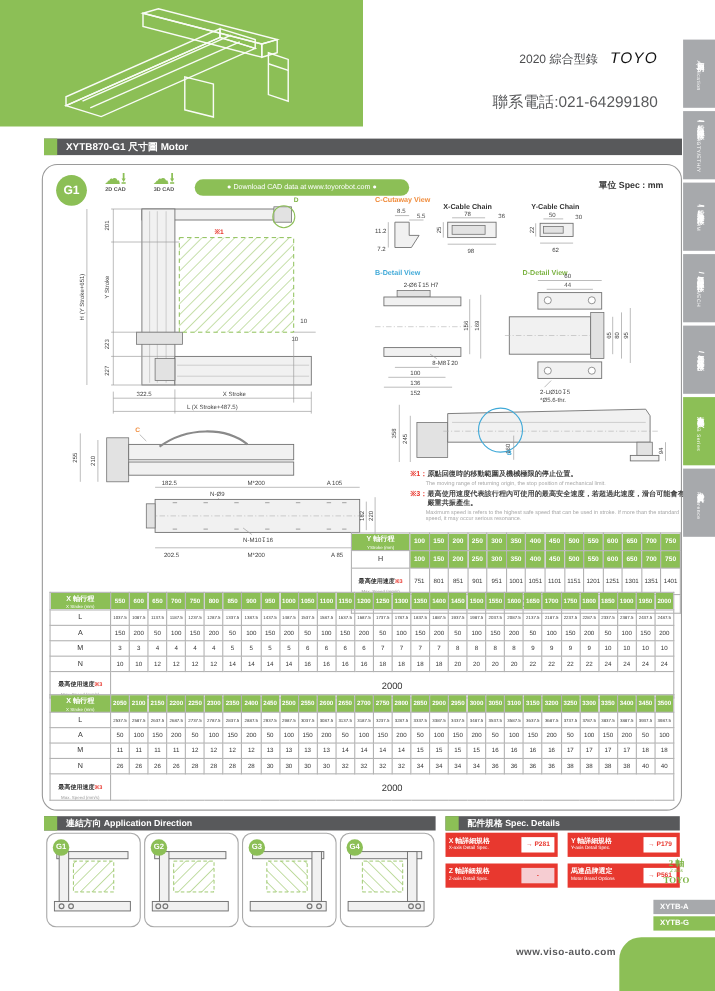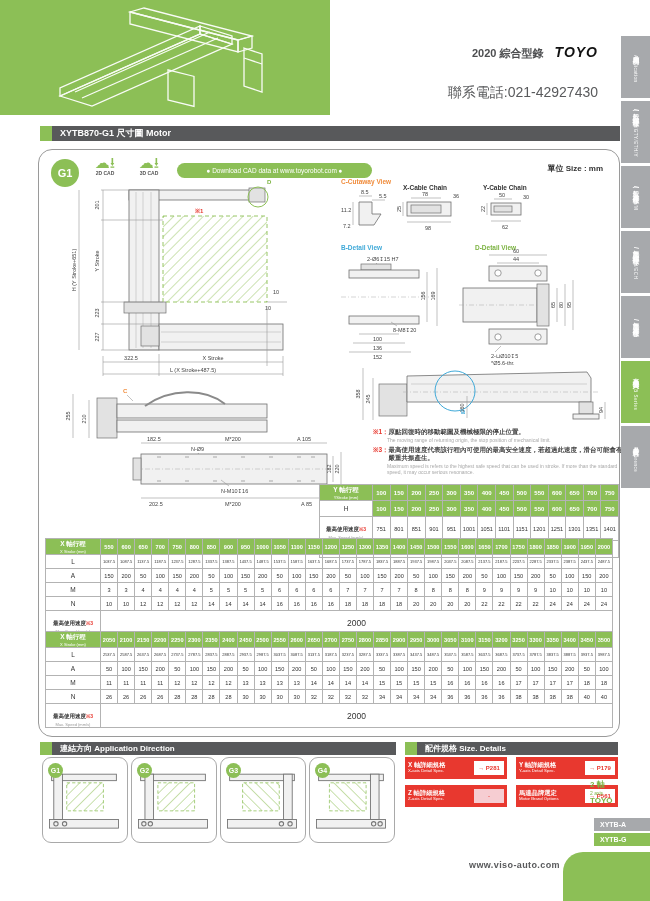--- a/index.html
+++ b/index.html
@@ -1,21 +1,21 @@
 <!DOCTYPE html>
 <html><head>
 <meta charset="utf-8">
 <style>
   html,body{margin:0;padding:0;}
   body{width:650px;height:901px;position:relative;overflow:hidden;background:#fff;
        font-family:"Liberation Sans",sans-serif;color:#333;}
   .abs{position:absolute;}
   
   .hero{left:0;top:0;width:330px;height:115px;background:#8cbf56;}
-  .brand{left:430px;top:44px;width:168px;text-align:right;font-size:11px;color:#4d4e50;font-weight:bold;}
+  .brand{left:430px;top:44px;width:168px;text-align:right;font-size:11px;color:#4d4e50;font-weight:normal;}
   .brand .logo{font-size:14px;font-style:italic;letter-spacing:1px;color:#111;margin-left:8px;}
   .phone{left:400px;top:84px;width:198px;text-align:right;font-size:14px;color:#595a5c;}
   
   .bar{background:#58595b;color:#fff;display:flex;align-items:center;font-weight:bold;}
   .bar .sq{width:12px;height:100%;background:#8cbf56;margin-right:8px;flex:0 0 12px;}
   .titlebar{left:40px;top:126px;width:580px;height:15px;font-size:9px;}
   
   .mainbox{left:38px;top:149px;width:580px;height:586px;border:1.5px solid #9a9a9a;border-radius:14px;background:#fff;}
   .g1badge{left:12px;top:9px;width:28px;height:28px;border-radius:50%;background:#8cbf56;color:#fff;
            font-size:11px;font-weight:bold;display:flex;align-items:center;justify-content:center;}
@@ -67,21 +67,21 @@
   .cbox{top:757px;width:84px;height:84px;border:1px solid #a9a9a9;border-radius:9px;background:#fff;}
   .cbadge{position:absolute;left:5px;top:5px;width:15px;height:15px;border-radius:50%;background:#8cbf56;
           color:#fff;font-size:7px;font-weight:bold;display:flex;align-items:center;justify-content:center;z-index:2;}
   .sbtn{width:102px;height:22px;background:#e8382f;color:#fff;display:flex;align-items:center;padding:0 3px;box-sizing:border-box;}
   .sbtn .tx{flex:1;}
   .sbtn .z{font-size:6.3px;font-weight:bold;line-height:1.1;}
   .sbtn .e{font-size:4.3px;line-height:1.1;}
   .sbtn .pg{width:30px;height:14px;background:#fff;color:#e8382f;font-size:6px;font-weight:bold;
             display:flex;align-items:center;justify-content:center;}
   .sbtn .pg.dim2{background:#f6cdd2;}
-  .series{left:590px;top:780px;width:50px;text-align:left;color:#7cb342;line-height:1.2;}
+  .series{left:590px;top:780px;width:50px;text-align:center;color:#7cb342;line-height:1.2;font-family:Liberation Serif, serif;}
   .series .z{font-size:8px;font-weight:bold;}
   .series .e{font-size:5px;}
   .series .n{font-size:8px;font-weight:bold;}
   .sidetab-a{left:594px;top:818px;width:56px;height:13px;background:#a7a9ac;color:#fff;font-size:7px;
              font-weight:bold;display:flex;align-items:center;padding-left:6px;box-sizing:border-box;}
   .sidetab-g{left:594px;top:833px;width:56px;height:13px;background:#8cbf56;color:#fff;font-size:7px;
              font-weight:bold;display:flex;align-items:center;padding-left:6px;box-sizing:border-box;}
   .url{left:452px;top:860px;width:125px;text-align:center;font-size:9px;font-weight:bold;color:#58595b;letter-spacing:.4px;}
   .corner{left:563px;top:852px;width:87px;height:49px;background:#8cbf56;border-top-left-radius:20px;}
   
@@ -109,39 +109,39 @@
       <polygon points="244,48 262,54 262,92 244,86"></polygon>
       <line x1="244" y1="58" x2="262" y2="64"></line>
     </g>
   </svg>
 </div>
 
 <div class="abs brand">
   <span>2020 綜合型錄</span>
   <span class="logo">TOYO</span>
 </div>
-<div class="abs phone">聯系電話:021-42927430</div>
+<div class="abs phone">聯系電話:021-64299180</div>
 
 <div class="abs bar titlebar">
   <div class="sq"></div>
   <span>XYTB870-G1 尺寸圖 Motor</span>
 </div>
 
 <div class="abs mainbox">
   <div class="abs g1badge">G1</div>
   <div class="abs cloud" style="left:46px;top:6px;">
     <div class="glyph">☁⭳</div>
     <div class="lbl">2D CAD</div>
   </div>
   <div class="abs cloud" style="left:90px;top:6px;">
     <div class="glyph">☁⭳</div>
     <div class="lbl">3D CAD</div>
   </div>
   <div class="abs pill">● Download CAD data at www.toyorobot.com ●</div>
-  <div class="abs unit">單位 Size : mm</div>
+  <div class="abs unit">單位 Spec : mm</div>
 
   <svg class="abs" style="left:6px;top:26px;" width="570" height="335" viewBox="0 0 570 335">
     <defs>
       <pattern id="hatch" width="7" height="7" patternTransform="rotate(45)" patternUnits="userSpaceOnUse">
         <line x1="0" y1="0" x2="0" y2="7" stroke="#a9cf7e" stroke-width="1.2"></line>
       </pattern>
     </defs>
 
     <g>
       <rect class="part" x="84" y="14" width="132" height="10"></rect>
@@ -836,21 +836,21 @@
     <rect x="24" y="16" width="34" height="26" fill="url(#hatch)" stroke="#8cbf56" stroke-width="0.7" stroke-dasharray="3 2"></rect>
     <rect class="part" x="6" y="50" width="64" height="8"></rect>
         <circle cx="11" cy="54" r="2" fill="none" stroke="#777"></circle>
         <circle cx="17" cy="54" r="2" fill="none" stroke="#777"></circle>
       </g>
   </svg>
 </div>
 
 <div class="abs bar specbar">
   <div class="sq"></div>
-  <span>配件規格 Size. Details</span>
+  <span>配件規格 Spec. Details</span>
 </div>
 <div class="abs sbtn" style="left:405px;top:757px;">
   <div class="tx">
       <div class="z">X 軸詳細規格</div>
       <div class="e">X-axis Detail Spec.</div>
     </div>
   <div class="pg">→ P281</div>
 </div>
 <div class="abs sbtn" style="left:516px;top:757px;">
   <div class="tx">

